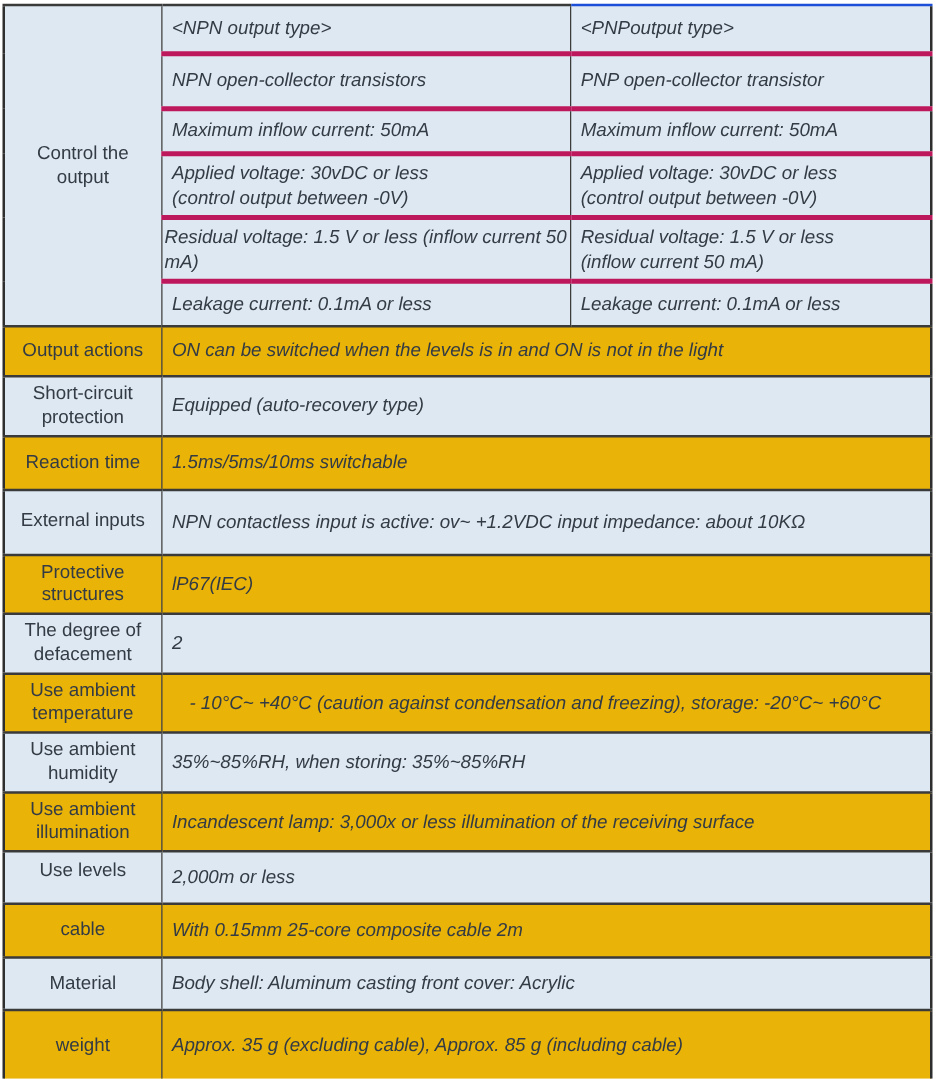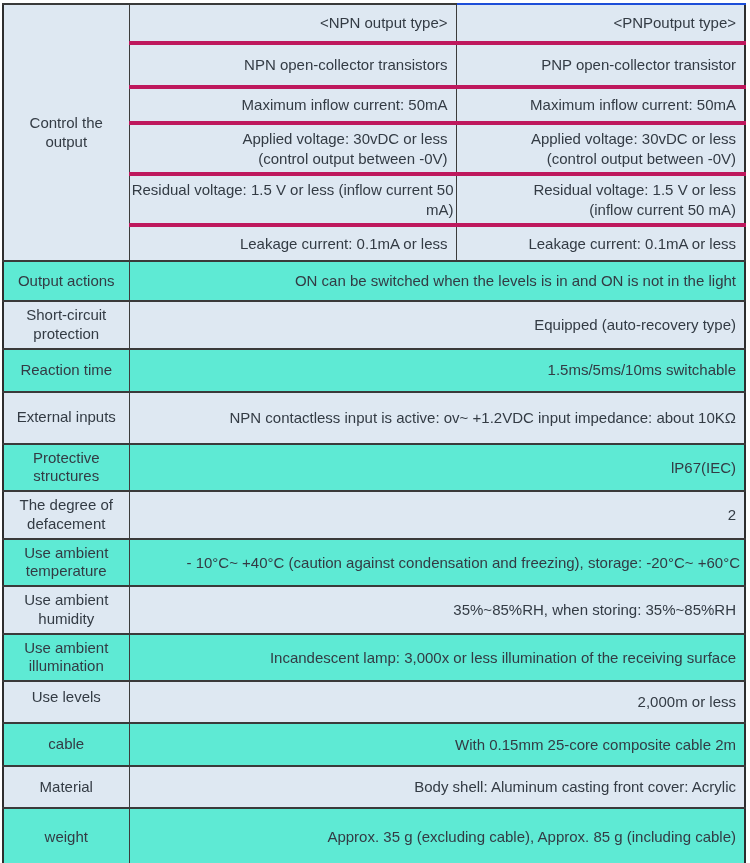--- a/index.html
+++ b/index.html
@@ -41,27 +41,28 @@
   }
   td.rowlabel {
     text-align: center;
     padding-left: 12px;
     padding-right: 6px;
     color: #2b2f36;
     vertical-align: middle;
     line-height: 1.25;
   }
   td.val {
-    text-align: right;
+    text-align: left;
     vertical-align: middle;
     padding-top: 9px;
     line-height: 1.3;
+    font-style: italic;
   }
   td.shaded { background: #dee8f2; }
-  td.plain  { background: #5eead4; }
+  td.plain  { background: #eab308; }
 </style>
 </head>
 <body>
 
 <div class="page">
   <table class="spec-table">
     <colgroup>
       <col style="width:126px">
       <col style="width:327px">
       <col style="width:289px">
@@ -116,21 +117,21 @@
     <tr style="height:39px">
       <td class="rowlabel plain">Protective structures</td>
       <td class="val plain" colspan="2">lP67(IEC)</td>
     </tr>
     <tr style="height:42px">
       <td class="rowlabel shaded">The degree of defacement</td>
       <td class="val shaded" colspan="2">2</td>
     </tr>
     <tr style="height:44px">
       <td class="rowlabel plain">Use ambient temperature</td>
-      <td class="val plain" colspan="2" style="padding-left:0;padding-right:4px">- 10°C~ +40°C (caution against condensation and freezing), storage: -20°C~ +60°C</td>
+      <td class="val plain" colspan="2" style="padding-left:22px;padding-right:4px">- 10°C~ +40°C (caution against condensation and freezing), storage: -20°C~ +60°C</td>
     </tr>
     <tr style="height:41px">
       <td class="rowlabel shaded">Use ambient humidity</td>
       <td class="val shaded" colspan="2">35%~85%RH, when storing: 35%~85%RH</td>
     </tr>
     <tr style="height:43px">
       <td class="rowlabel plain">Use ambient illumination</td>
       <td class="val plain" colspan="2">Incandescent lamp: 3,000x or less illumination of the receiving surface</td>
     </tr>
     <tr style="height:42px">

